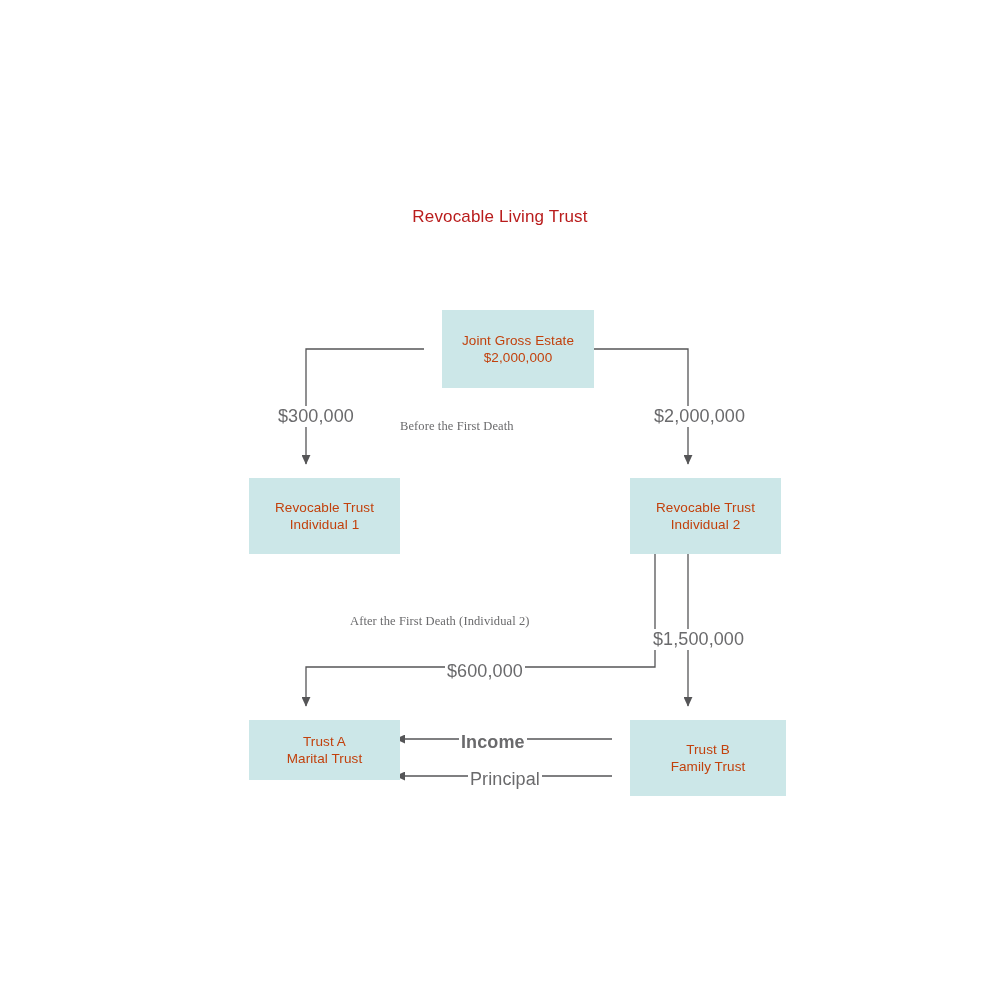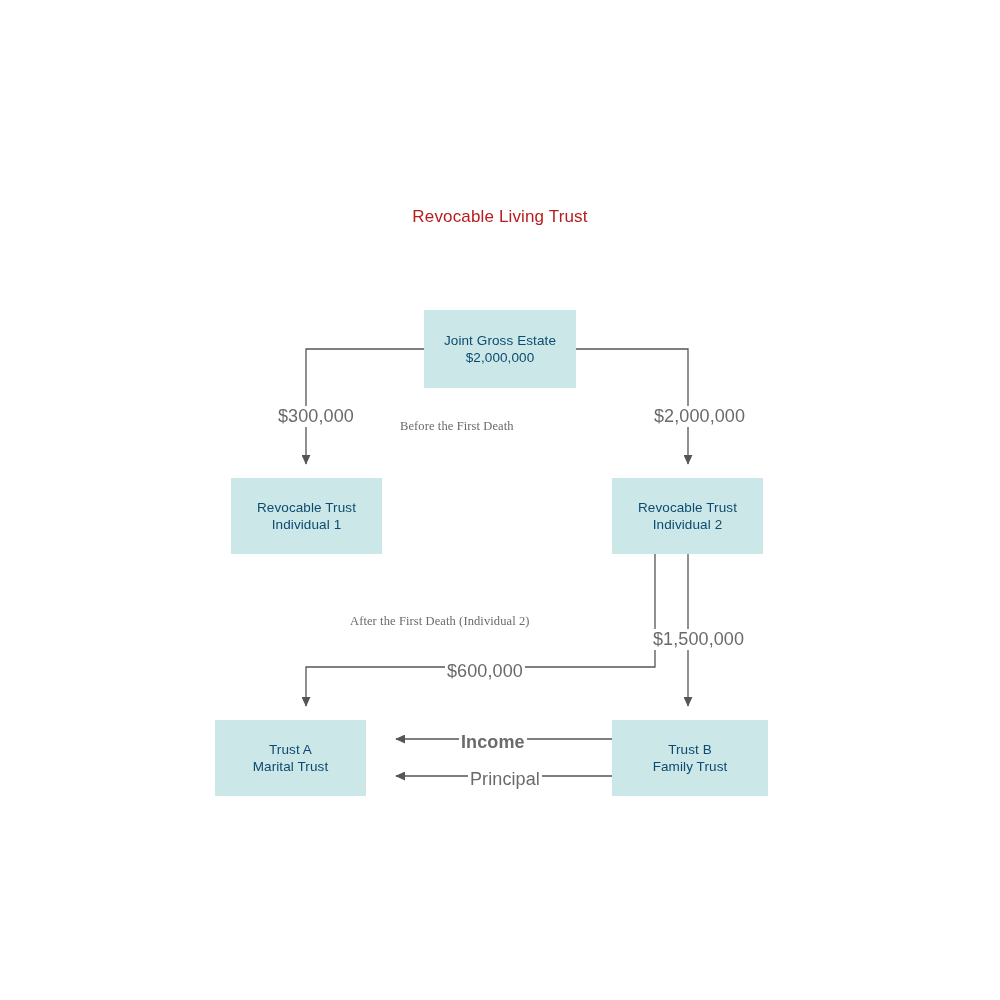--- a/index.html
+++ b/index.html
@@ -27,25 +27,26 @@
     height: 1000px;
   }
   .node {
     position: absolute;
     box-sizing: border-box;
     background: #cce7e8;
     display: flex;
     flex-direction: column;
     align-items: center;
     justify-content: center;
-    color: #0c4a6e;
+    color: #c2410c;
     font-size: 13.5px;
     line-height: 17px;
     text-align: center;
     letter-spacing: 0.1px;
+    margin-left: 18px;
   }
   .node span { display: block; white-space: nowrap; }
   .diag-title {
     position: absolute;
     left: 0;
     top: 207px;
     width: 1000px;
     text-align: center;
     font-size: 17px;
     color: #b91c1c;
@@ -106,21 +107,21 @@
   <div class="node" style="left:231px; top:478px; width:151px; height:76px;">
     <span>Revocable Trust</span>
     <span>Individual 1</span>
   </div>
 
   <div class="node" style="left:612px; top:478px; width:151px; height:76px;">
     <span>Revocable Trust</span>
     <span>Individual 2</span>
   </div>
 
-  <div class="node" style="left:215px; top:720px; width:151px; height:76px;">
+  <div class="node" style="left:231px; top:720px; width:151px; height:60px;">
     <span>Trust A</span>
     <span>Marital Trust</span>
   </div>
 
   <div class="node" style="left:612px; top:720px; width:156px; height:76px;">
     <span>Trust B</span>
     <span>Family Trust</span>
   </div>
 
   <div class="edge-label" style="left:276px; top:406px;">$300,000</div>

